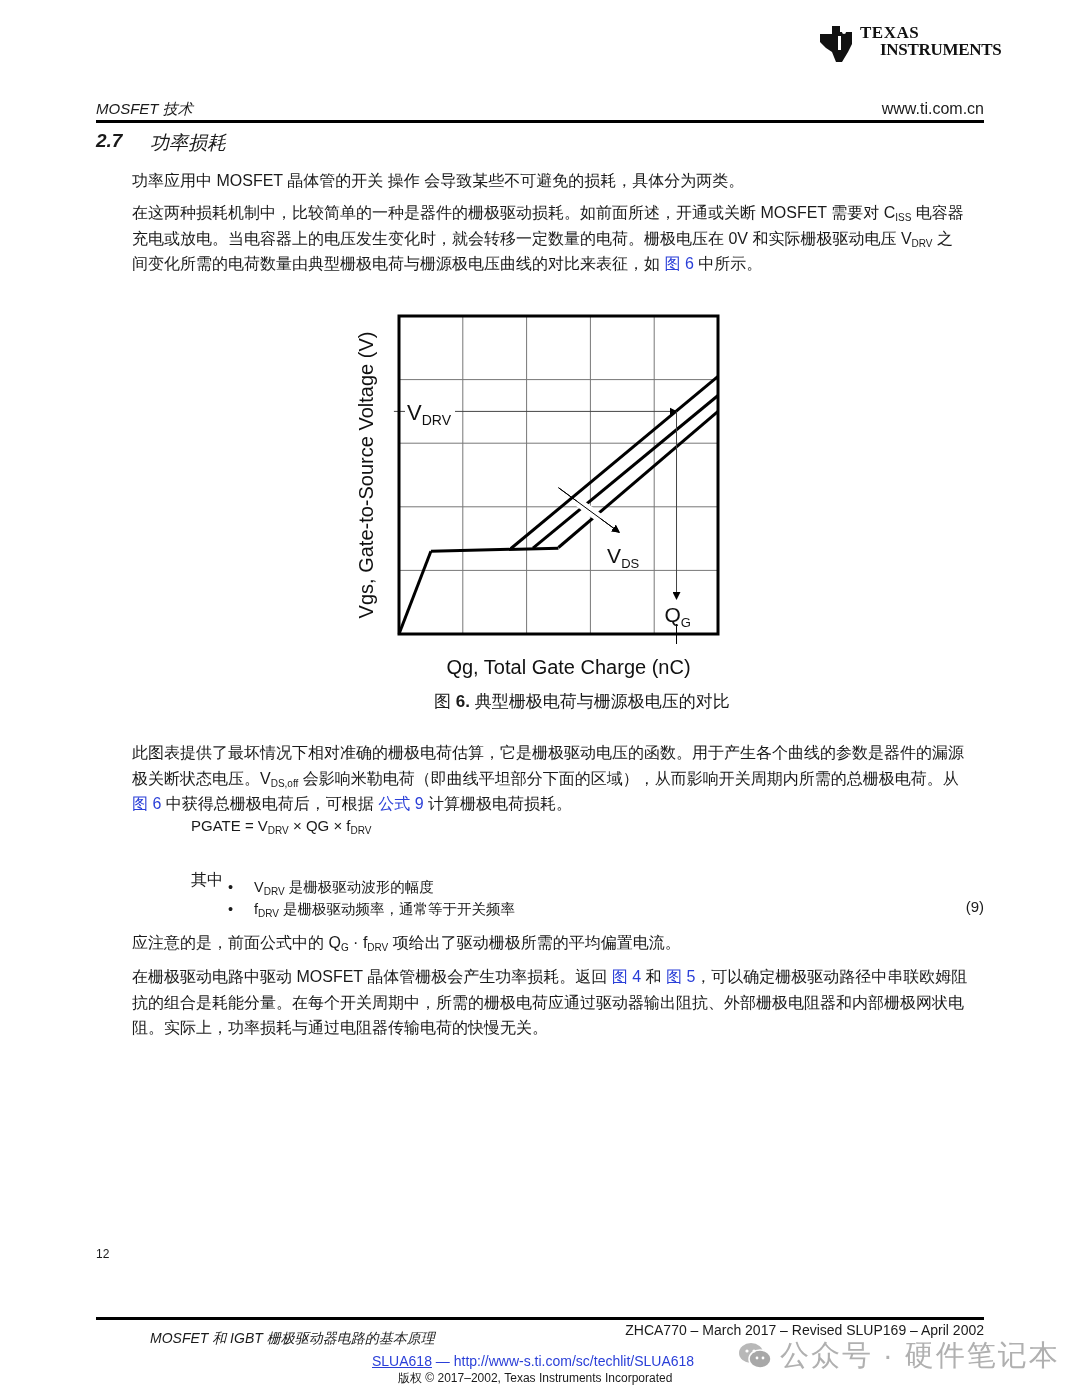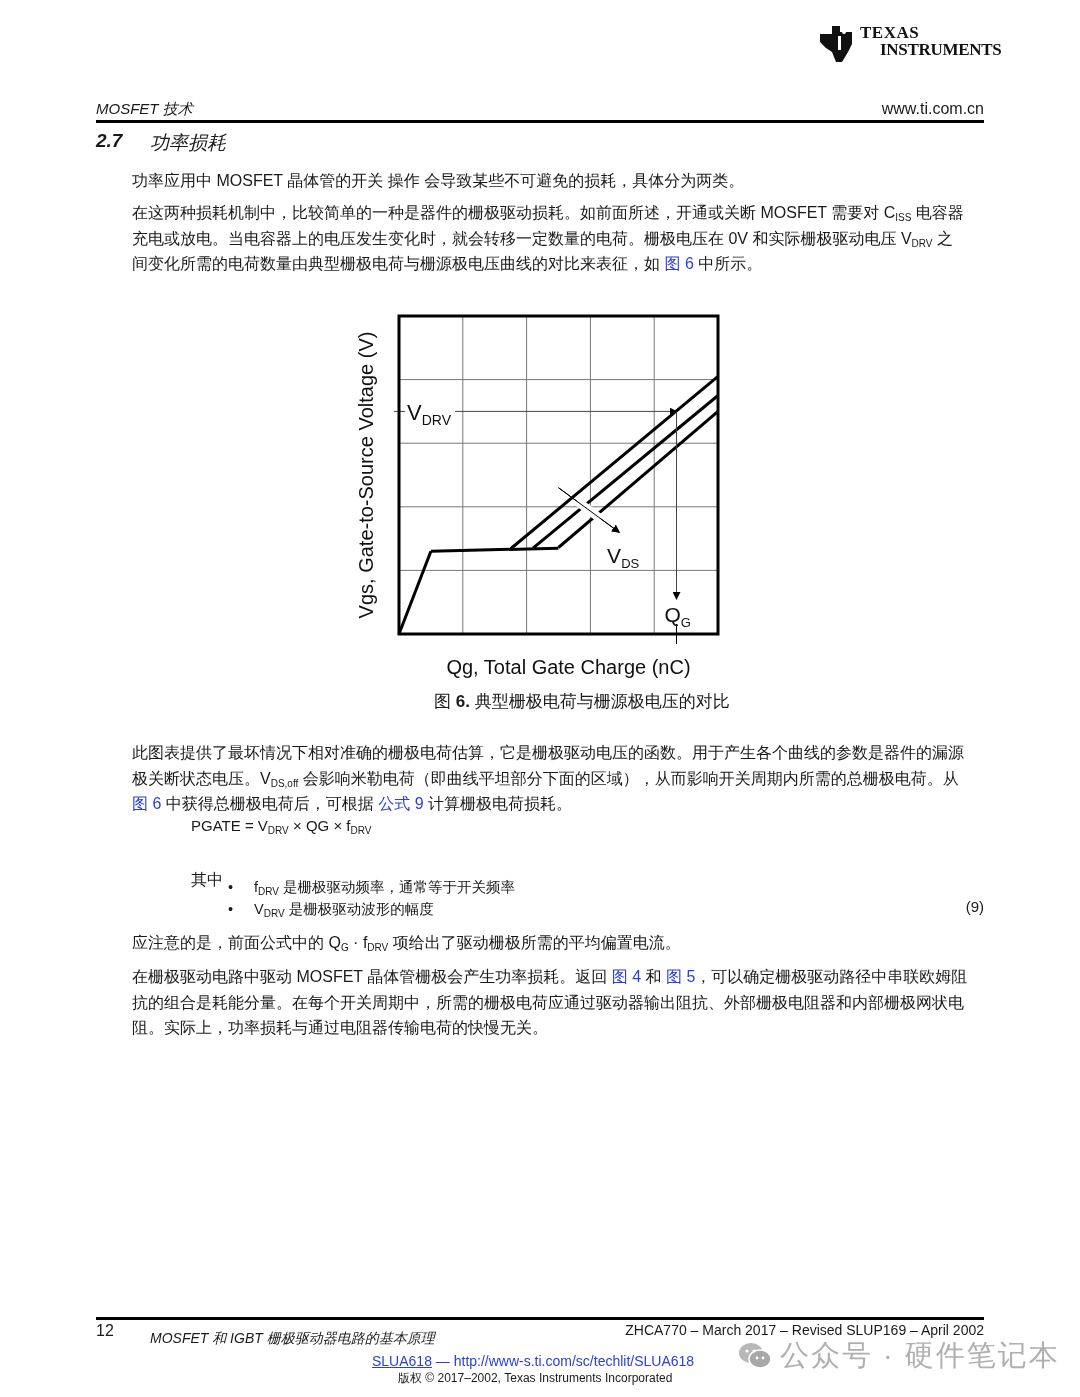--- a/index.html
+++ b/index.html
@@ -24,21 +24,21 @@
   .caption b { font-weight:bold; }
   .p3 { top:740px; }
   .formula { left:191px; top:817px; font-size:15px; }
   .where { left:191px; top:850px; font-size:16px;margin-top:20px; }
   .bullets { left:228px; top:876px; font-size:14.5px; line-height:22px; }
   .bullets .bul { display:inline-block; width:26px; }
   .eqnum { right:96px; top:898px; font-size:15px; }
   .p4 { top:930px; }
   .p5 { top:964px; }
   .foot-rule { left:96px; top:1317px; width:888px; height:3px; background:#000; }
-  .foot-page { left:96px; top:1322px; font-size:16px; }
+  .foot-page { left:96px; top:1247px; font-size:12px; }
   .foot-title { left:150px; top:1322px; font-size:14px; font-style:italic;margin-top:8px; }
   .foot-doc { right:96px; top:1322px; font-size:14px; }
   .foot-link { left:372px; top:1353px; font-size:14px; color:#2a3fd8; }
   .foot-link .u { text-decoration:underline; }
   .foot-copy { left:398px; top:1370px; font-size:12px; }
   .watermark { left:738px; top:1336px; font-size:29px; color:#b0b0b0; letter-spacing:2px; }
   .wm-icon { left:738px; top:1342px; width:34px; height:28px; }
 </style>
 </head>
 <body>
@@ -104,22 +104,22 @@
   <text id="xlabel" font-size="20" fill="#111" text-anchor="middle" font-family="Liberation Sans, sans-serif" x="228.5" y="369">Qg, Total Gate Charge (nC)</text>
 </svg>
 
 <div class="abs caption"><span>图 </span><b>6.</b><span> 典型栅极电荷与栅源极电压的对比</span></div>
 
 <div class="abs para p3"><span>此图表提供了最坏情况下相对准确的栅极电荷估算，它是栅极驱动电压的函数。用于产生各个曲线的参数是器件的漏源极关断状态电压。V</span><sub class="s">DS,off</sub><span> 会影响米勒电荷（即曲线平坦部分下面的区域），从而影响开关周期内所需的总栅极电荷。从 </span><span class="link">图 6</span><span> 中获得总栅极电荷后，可根据 </span><span class="link">公式 9</span><span> 计算栅极电荷损耗。</span></div>
 
 <div class="abs formula"><span>PGATE = V</span><sub class="s">DRV</sub><span> × QG × f</span><sub class="s">DRV</sub></div>
 <div class="abs where">其中</div>
 <div class="abs bullets">
+  <div><span class="bul">•</span><span>V</span><sub class="s">DRV</sub><span> 是栅极驱动波形的幅度</span></div>
   <div><span class="bul">•</span><span>f</span><sub class="s">DRV</sub><span> 是栅极驱动频率，通常等于开关频率</span></div>
-  <div><span class="bul">•</span><span>V</span><sub class="s">DRV</sub><span> 是栅极驱动波形的幅度</span></div>
 </div>
 <div class="abs eqnum">(9)</div>
 
 <div class="abs para p4"><span>应注意的是，前面公式中的 Q</span><sub class="s">G</sub><span> · f</span><sub class="s">DRV</sub><span> 项给出了驱动栅极所需的平均偏置电流。</span></div>
 
 <div class="abs para p5"><span>在栅极驱动电路中驱动 MOSFET 晶体管栅极会产生功率损耗。返回 </span><span class="link">图 4</span><span> 和 </span><span class="link">图 5</span><span>，可以确定栅极驱动路径中串联欧姆阻抗的组合是耗能分量。在每个开关周期中，所需的栅极电荷应通过驱动器输出阻抗、外部栅极电阻器和内部栅极网状电阻。实际上，功率损耗与通过电阻器传输电荷的快慢无关。</span></div>
 
 <div class="abs foot-rule"></div>
 <div class="abs foot-page">12</div>
 <div class="abs foot-title">MOSFET 和 IGBT 栅极驱动器电路的基本原理</div>

